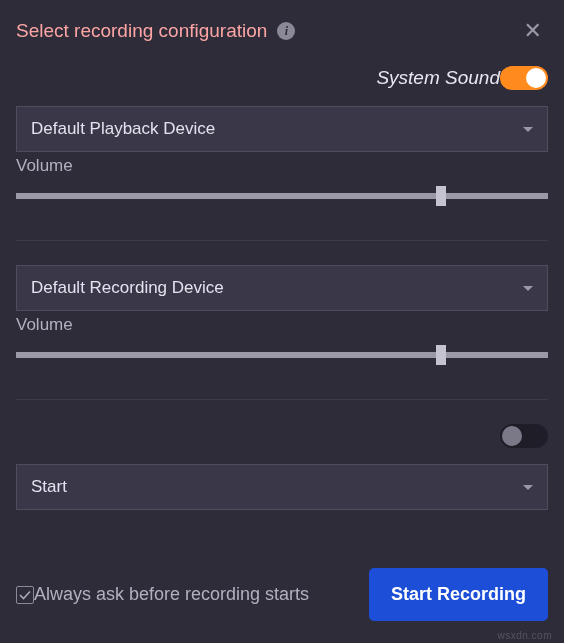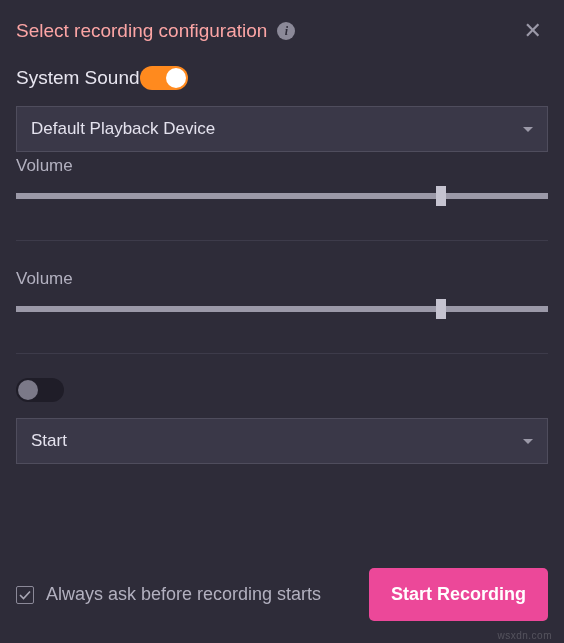--- a/index.html
+++ b/index.html
@@ -43,22 +43,23 @@
       color: #9b99a8;
       cursor: pointer;
       padding: 0 6px;
     }
     .section {
       padding: 10px 16px 6px 16px;
     }
     .section-row {
       display: flex;
       align-items: center;
-      justify-content: flex-start;
+      justify-content: flex-end;
       margin-bottom: 16px;
+      font-style: italic;
     }
     .section-title {
       font-size: 19px;
       color: #e8e6f0;
       font-weight: 400;
     }
     .toggle {
       width: 48px;
       height: 24px;
       border-radius: 13px;
@@ -135,40 +136,40 @@
       left: 0;
       right: 0;
       padding: 18px 16px 22px 16px;
       display: flex;
       align-items: center;
       justify-content: space-between;
     }
     .checkbox-row {
       display: flex;
       align-items: center;
-      gap: 12px;
+      gap: 0;
       justify-content: flex-end;
     }
     .checkbox {
       width: 18px;
       height: 18px;
       border: 1px solid #8b8998;
       border-radius: 2px;
       display: flex;
       align-items: center;
       justify-content: center;
       cursor: pointer;
     }
     .checkbox svg { width: 12px; height: 12px; }
     .checkbox-label {
       font-size: 18px;
       color: #b2b0bf;
     }
     .start-button {
-      background: #ec4899;
+      background: #1d4ed8;
       color: #fff;
       font-size: 18px;
       font-weight: 600;
       border: none;
       border-radius: 5px;
       padding: 16px 22px;
       cursor: pointer;
     }
     .watermark {
       position: absolute;
@@ -202,20 +203,24 @@
   <div class="volume-label">Volume</div>
   <div class="slider">
     <div class="slider-track"></div>
     <div class="slider-thumb"></div>
   </div>
 </div>
 
 <div class="divider"></div>
 
 <div class="section">
+  <div class="select">
+    <span>Default Recording Device</span>
+    <span class="chevron"></span>
+  </div>
   <div class="volume-label">Volume</div>
   <div class="slider">
     <div class="slider-track"></div>
     <div class="slider-thumb"></div>
   </div>
 </div>
 
 <div class="divider"></div>
 
 <div class="section">

